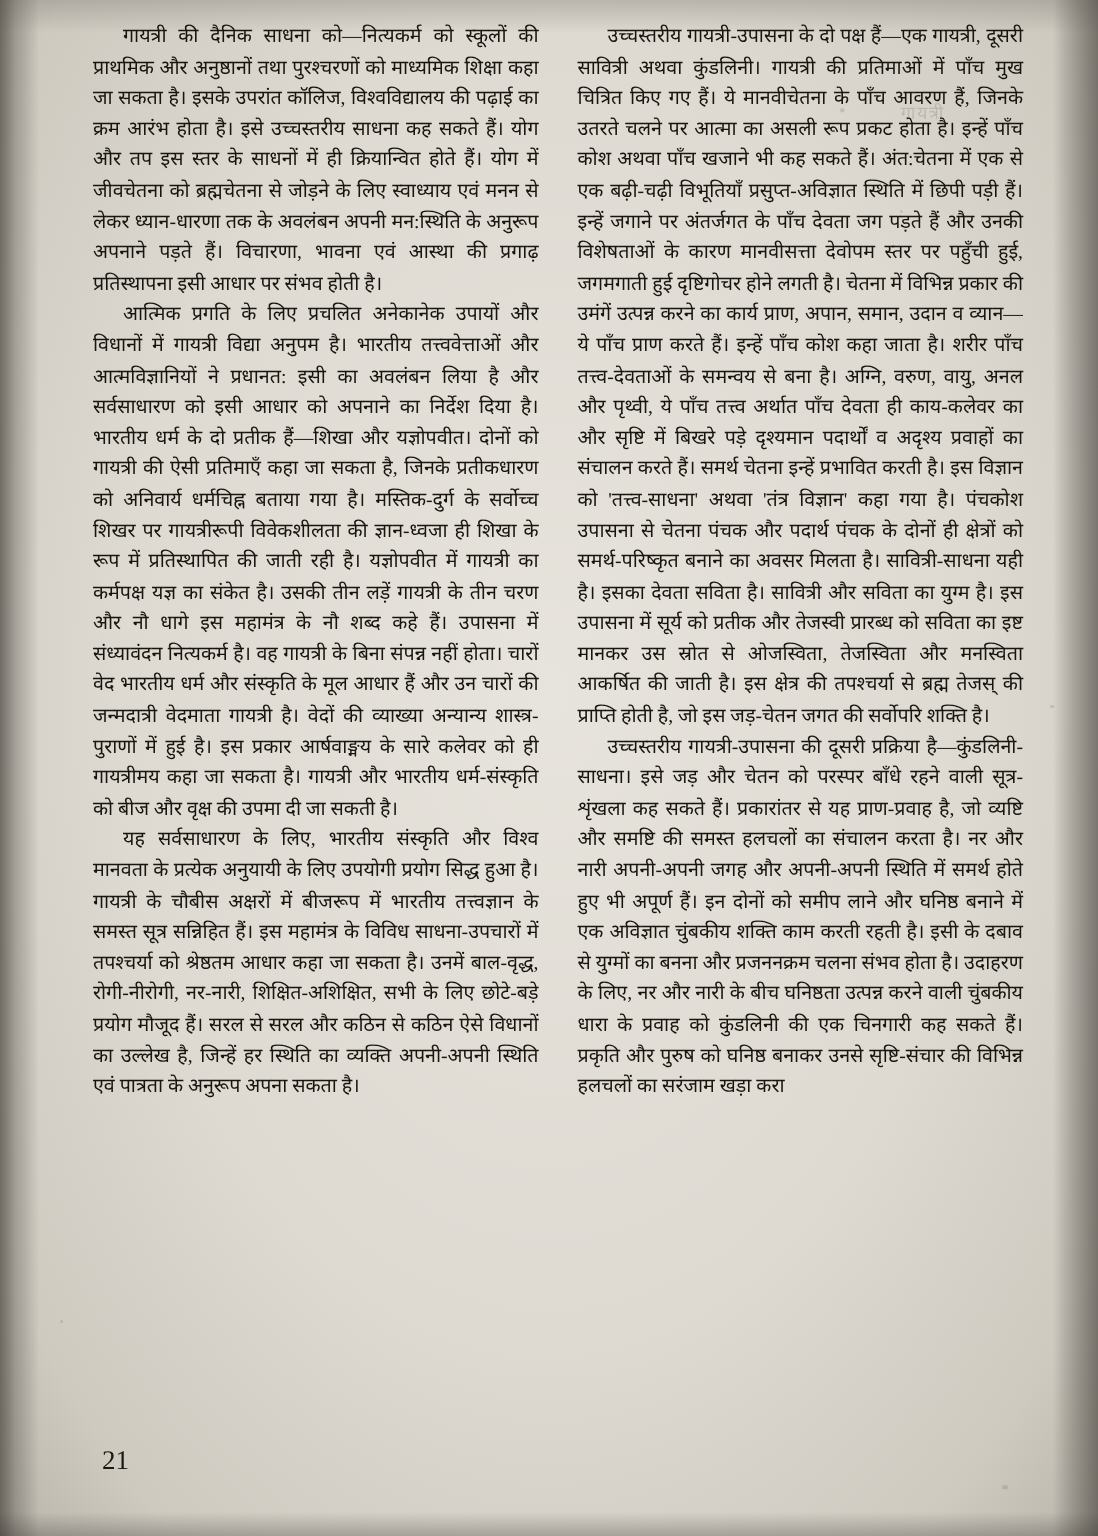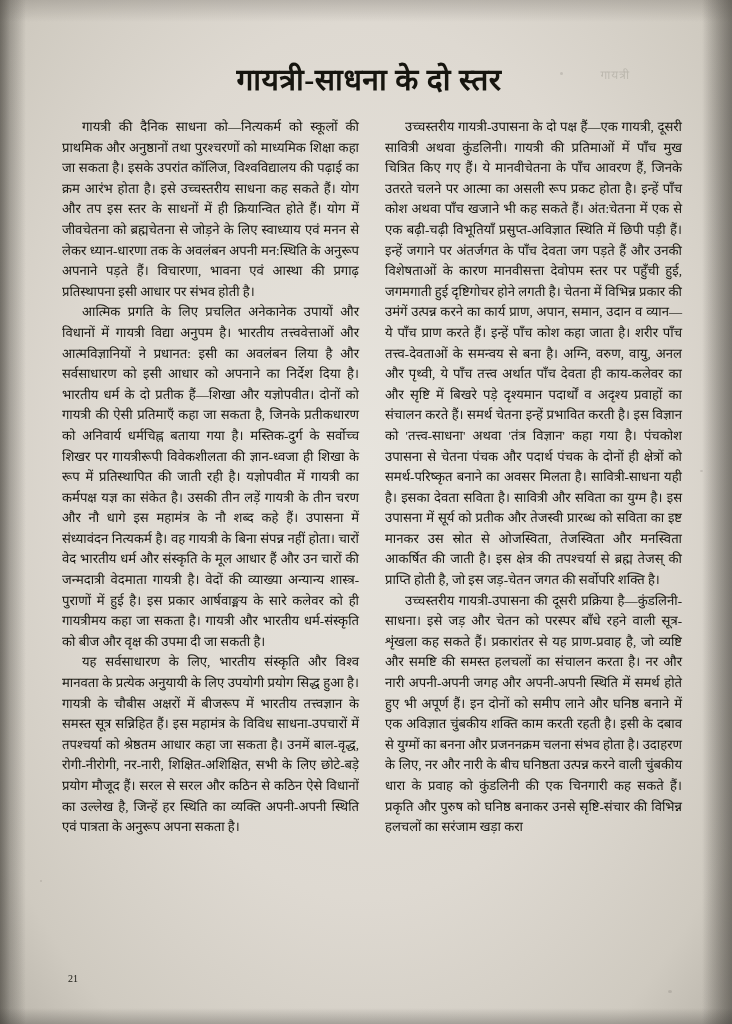--- a/index.html
+++ b/index.html
@@ -66,21 +66,21 @@
     line-height: 20.6px;
     color: #16150f;
     text-indent: 20px;
     hyphens: none;
     word-spacing: 0px;
   }
   .page-number {
     position: absolute;
     left: 46px;
     bottom: 30px;
-    font-size: 10px;
+    font-size: 18px;
     color: #1a1a14;
     font-family: "Liberation Serif", serif;
   }
   .ghost {
     position: absolute;
     top: 52px;
     right: 86px;
     font-size: 12px;
     color: rgba(60,58,50,0.17);
     letter-spacing: 1px;
@@ -106,21 +106,20 @@
   }
 </style>
 </head>
 <body>
 
 <div class="page">
   <div class="paper">
 
     <div class="ghost">गायत्री</div>
 
-    <h1 class="title">गायत्री-साधना के दो स्तर</h1>
 
     <div class="columns">
       <div class="col">
         <p class="para">गायत्री की दैनिक साधना को—नित्यकर्म को स्कूलों की प्राथमिक और अनुष्ठानों तथा पुरश्चरणों को माध्यमिक शिक्षा कहा जा सकता है। इसके उपरांत कॉलिज, विश्वविद्यालय की पढ़ाई का क्रम आरंभ होता है। इसे उच्चस्तरीय साधना कह सकते हैं। योग और तप इस स्तर के साधनों में ही क्रियान्वित होते हैं। योग में जीवचेतना को ब्रह्मचेतना से जोड़ने के लिए स्वाध्याय एवं मनन से लेकर ध्यान-धारणा तक के अवलंबन अपनी मन:स्थिति के अनुरूप अपनाने पड़ते हैं। विचारणा, भावना एवं आस्था की प्रगाढ़ प्रतिस्थापना इसी आधार पर संभव होती है।</p>
         <p class="para">आत्मिक प्रगति के लिए प्रचलित अनेकानेक उपायों और विधानों में गायत्री विद्या अनुपम है। भारतीय तत्त्ववेत्ताओं और आत्मविज्ञानियों ने प्रधानत: इसी का अवलंबन लिया है और सर्वसाधारण को इसी आधार को अपनाने का निर्देश दिया है। भारतीय धर्म के दो प्रतीक हैं—शिखा और यज्ञोपवीत। दोनों को गायत्री की ऐसी प्रतिमाएँ कहा जा सकता है, जिनके प्रतीकधारण को अनिवार्य धर्मचिह्न बताया गया है। मस्तिक-दुर्ग के सर्वोच्च शिखर पर गायत्रीरूपी विवेकशीलता की ज्ञान-ध्वजा ही शिखा के रूप में प्रतिस्थापित की जाती रही है। यज्ञोपवीत में गायत्री का कर्मपक्ष यज्ञ का संकेत है। उसकी तीन लड़ें गायत्री के तीन चरण और नौ धागे इस महामंत्र के नौ शब्द कहे हैं। उपासना में संध्यावंदन नित्यकर्म है। वह गायत्री के बिना संपन्न नहीं होता। चारों वेद भारतीय धर्म और संस्कृति के मूल आधार हैं और उन चारों की जन्मदात्री वेदमाता गायत्री है। वेदों की व्याख्या अन्यान्य शास्त्र-पुराणों में हुई है। इस प्रकार आर्षवाङ्मय के सारे कलेवर को ही गायत्रीमय कहा जा सकता है। गायत्री और भारतीय धर्म-संस्कृति को बीज और वृक्ष की उपमा दी जा सकती है।</p>
         <p class="para">यह सर्वसाधारण के लिए, भारतीय संस्कृति और विश्व मानवता के प्रत्येक अनुयायी के लिए उपयोगी प्रयोग सिद्ध हुआ है। गायत्री के चौबीस अक्षरों में बीजरूप में भारतीय तत्त्वज्ञान के समस्त सूत्र सन्निहित हैं। इस महामंत्र के विविध साधना-उपचारों में तपश्चर्या को श्रेष्ठतम आधार कहा जा सकता है। उनमें बाल-वृद्ध, रोगी-नीरोगी, नर-नारी, शिक्षित-अशिक्षित, सभी के लिए छोटे-बड़े प्रयोग मौजूद हैं। सरल से सरल और कठिन से कठिन ऐसे विधानों का उल्लेख है, जिन्हें हर स्थिति का व्यक्ति अपनी-अपनी स्थिति एवं पात्रता के अनुरूप अपना सकता है।</p>
       </div>
       <div class="col">
         <p class="para">उच्चस्तरीय गायत्री-उपासना के दो पक्ष हैं—एक गायत्री, दूसरी सावित्री अथवा कुंडलिनी। गायत्री की प्रतिमाओं में पाँच मुख चित्रित किए गए हैं। ये मानवीचेतना के पाँच आवरण हैं, जिनके उतरते चलने पर आत्मा का असली रूप प्रकट होता है। इन्हें पाँच कोश अथवा पाँच खजाने भी कह सकते हैं। अंत:चेतना में एक से एक बढ़ी-चढ़ी विभूतियाँ प्रसुप्त-अविज्ञात स्थिति में छिपी पड़ी हैं। इन्हें जगाने पर अंतर्जगत के पाँच देवता जग पड़ते हैं और उनकी विशेषताओं के कारण मानवीसत्ता देवोपम स्तर पर पहुँची हुई, जगमगाती हुई दृष्टिगोचर होने लगती है। चेतना में विभिन्न प्रकार की उमंगें उत्पन्न करने का कार्य प्राण, अपान, समान, उदान व व्यान—ये पाँच प्राण करते हैं। इन्हें पाँच कोश कहा जाता है। शरीर पाँच तत्त्व-देवताओं के समन्वय से बना है। अग्नि, वरुण, वायु, अनल और पृथ्वी, ये पाँच तत्त्व अर्थात पाँच देवता ही काय-कलेवर का और सृष्टि में बिखरे पड़े दृश्यमान पदार्थों व अदृश्य प्रवाहों का संचालन करते हैं। समर्थ चेतना इन्हें प्रभावित करती है। इस विज्ञान को 'तत्त्व-साधना' अथवा 'तंत्र विज्ञान' कहा गया है। पंचकोश उपासना से चेतना पंचक और पदार्थ पंचक के दोनों ही क्षेत्रों को समर्थ-परिष्कृत बनाने का अवसर मिलता है। सावित्री-साधना यही है। इसका देवता सविता है। सावित्री और सविता का युग्म है। इस उपासना में सूर्य को प्रतीक और तेजस्वी प्रारब्ध को सविता का इष्ट मानकर उस स्रोत से ओजस्विता, तेजस्विता और मनस्विता आकर्षित की जाती है। इस क्षेत्र की तपश्चर्या से ब्रह्म तेजस् की प्राप्ति होती है, जो इस जड़-चेतन जगत की सर्वोपरि शक्ति है।</p>
         <p class="para">उच्चस्तरीय गायत्री-उपासना की दूसरी प्रक्रिया है—कुंडलिनी-साधना। इसे जड़ और चेतन को परस्पर बाँधे रहने वाली सूत्र-शृंखला कह सकते हैं। प्रकारांतर से यह प्राण-प्रवाह है, जो व्यष्टि और समष्टि की समस्त हलचलों का संचालन करता है। नर और नारी अपनी-अपनी जगह और अपनी-अपनी स्थिति में समर्थ होते हुए भी अपूर्ण हैं। इन दोनों को समीप लाने और घनिष्ठ बनाने में एक अविज्ञात चुंबकीय शक्ति काम करती रहती है। इसी के दबाव से युग्मों का बनना और प्रजननक्रम चलना संभव होता है। उदाहरण के लिए, नर और नारी के बीच घनिष्ठता उत्पन्न करने वाली चुंबकीय धारा के प्रवाह को कुंडलिनी की एक चिनगारी कह सकते हैं। प्रकृति और पुरुष को घनिष्ठ बनाकर उनसे सृष्टि-संचार की विभिन्न हलचलों का सरंजाम खड़ा करा</p>

